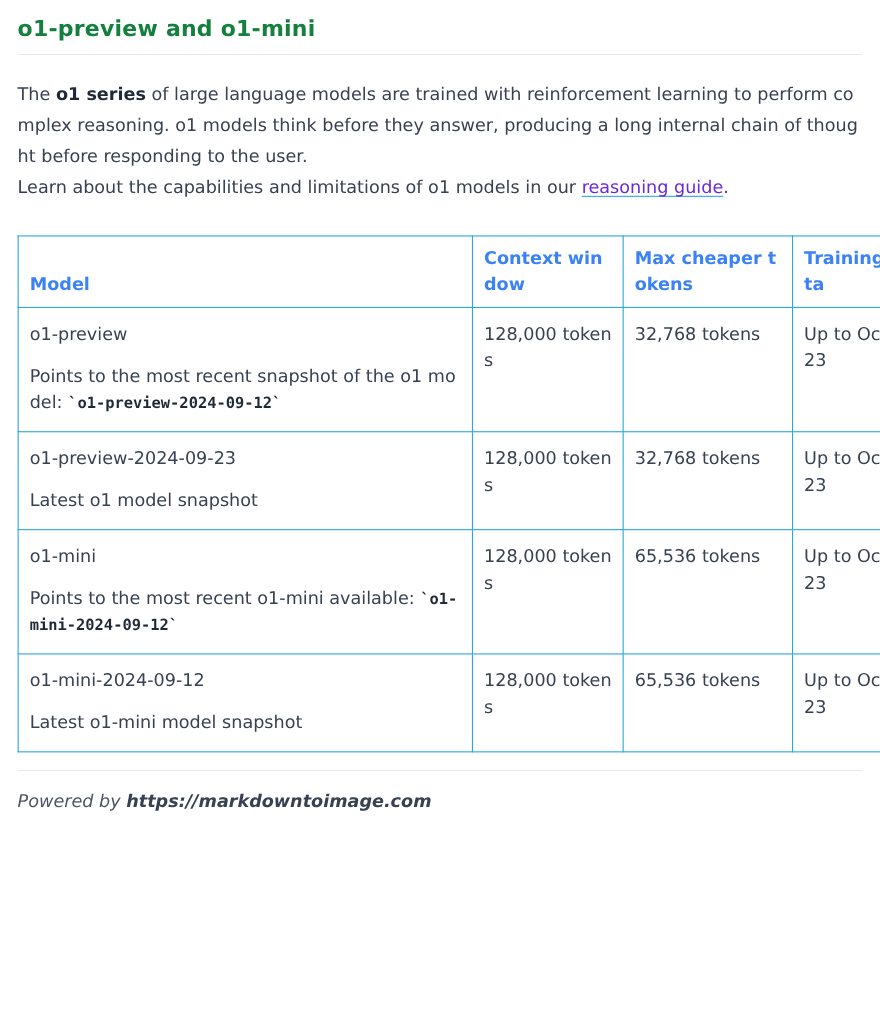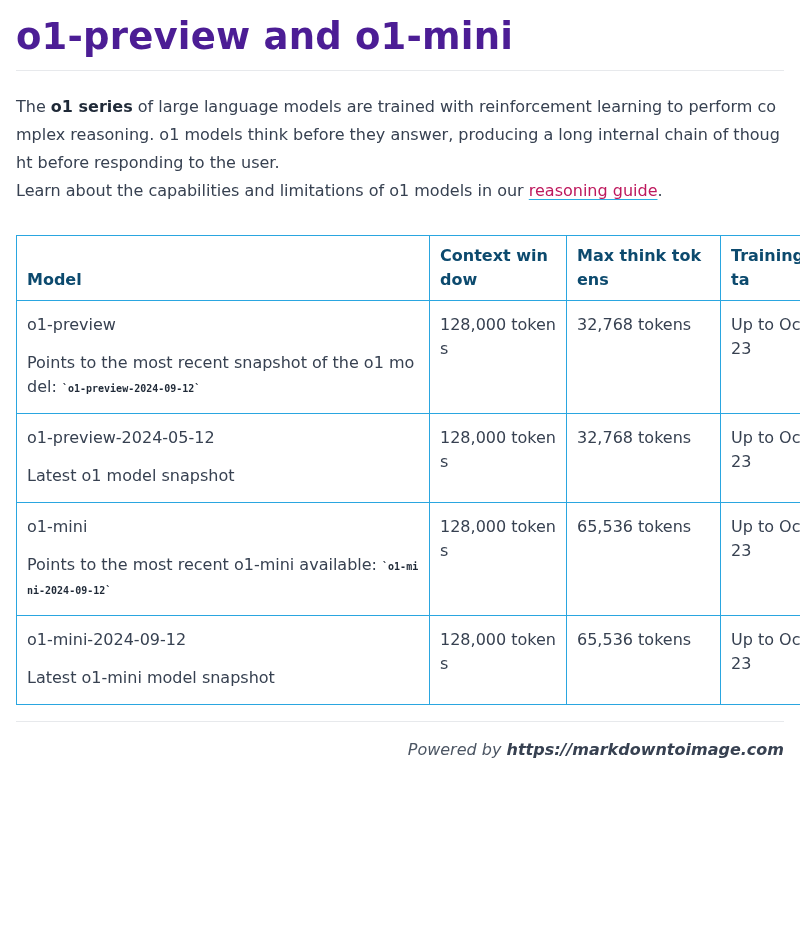--- a/index.html
+++ b/index.html
@@ -9,37 +9,37 @@
     background: #ffffff;
     color: #374151;
     font-family: "DejaVu Sans", "Liberation Sans", sans-serif;
     font-size: 16px;
     line-height: 1.75;
     -webkit-font-smoothing: antialiased;
   }
   .page { padding: 14px 16px 24px 16px; }
 
   h1.page-title {
-    font-size: 37px;
+    font-size: 20px;
     line-height: 1.25;
     font-weight: 700;
-    color: #4c1d95;
+    color: #15803d;
     margin: 0;
     padding: 0 0 10px 0;
     border-bottom: 1px solid #e7e9ec;
     letter-spacing: 0.2px;
   }
 
   p { margin: 20px 0; word-break: break-all; }
   p.intro { margin-top: 22px; }
 
   strong.term { color: #1f2937; font-weight: 700; }
 
   a.doc-link {
-    color: #be185d;
+    color: #6d28d9;
     text-decoration: underline;
     text-decoration-color: #29abe2;
     text-underline-offset: 3px;
     cursor: pointer;
   }
 
   ul.model-list { margin: 20px 0 20px 0; padding-left: 32px; }
   ul.model-list li {
     margin: 0 0 8px 0;
     word-break: break-all;
@@ -55,86 +55,85 @@
   .models-table th, .models-table td {
     border: 1.5px solid #2aa6e0;
     text-align: left;
     line-height: 1.5;
     font-size: 16px;
     word-break: break-all;
   }
   .models-table th {
     vertical-align: bottom;
     font-weight: 700;
-    color: #0c4a6e;
+    color: #3b82f6;
     padding: 8px 10px;
   }
   .models-table td {
     vertical-align: top;
     padding: 12px 10px 14px 10px;
   }
   .col-model { width: 392px; }
   .col-context { width: 116px; }
   .col-max { width: 133px; }
   .col-training { width: 104px; }
 
   .cell-note { margin-top: 14px; }
   code.inline-code {
     font-family: "DejaVu Sans Mono", "Liberation Mono", monospace;
     font-weight: 700;
-    font-size: 10px;
+    font-size: 14px;
     color: #1f2937;
   }
 
   hr.footer-rule {
     border: none;
     border-top: 1px solid #e7e9ec;
     margin: 16px 0 0 0;
   }
   p.footer-text {
     margin: 14px 0 0 0;
     font-style: italic;
     color: #4b5563;
-    text-align: right;
   }
   p.footer-text strong { color: #374151; }
 </style>
 </head>
 <body>
 
 <div class="page">
 
   <h1 class="page-title">o1-preview and o1-mini</h1>
 
   <p class="intro"><span>The </span><strong class="term">o1 series</strong><span> of large language models are trained with reinforcement learning to perform complex reasoning. o1 models think before they answer, producing a long internal chain of thought before responding to the user.</span><br><span>Learn about the capabilities and limitations of o1 models in our </span><a class="doc-link">reasoning guide</a><span>.</span></p>
 
 
 
   <table class="models-table">
     <thead>
       <tr>
         <th class="col-model">Model</th>
         <th class="col-context">Context window</th>
-        <th class="col-max">Max think tokens</th>
+        <th class="col-max">Max cheaper tokens</th>
         <th class="col-training">Training data</th>
       </tr>
     </thead>
     <tbody>
       <tr>
         <td>
           <div>o1-preview</div>
           <div class="cell-note"><span>Points to the most recent snapshot of the o1 model: </span><code class="inline-code">`o1-preview-2024-09-12`</code></div>
         </td>
         <td>128,000 tokens</td>
         <td>32,768 tokens</td>
         <td>Up to Oct 2023</td>
       </tr>
       <tr>
         <td>
-          <div>o1-preview-2024-05-12</div>
+          <div>o1-preview-2024-09-23</div>
           <div class="cell-note"><span>Latest o1 model snapshot</span><code class="inline-code"></code></div>
         </td>
         <td>128,000 tokens</td>
         <td>32,768 tokens</td>
         <td>Up to Oct 2023</td>
       </tr>
       <tr>
         <td>
           <div>o1-mini</div>
           <div class="cell-note"><span>Points to the most recent o1-mini available: </span><code class="inline-code">`o1-mini-2024-09-12`</code></div>

